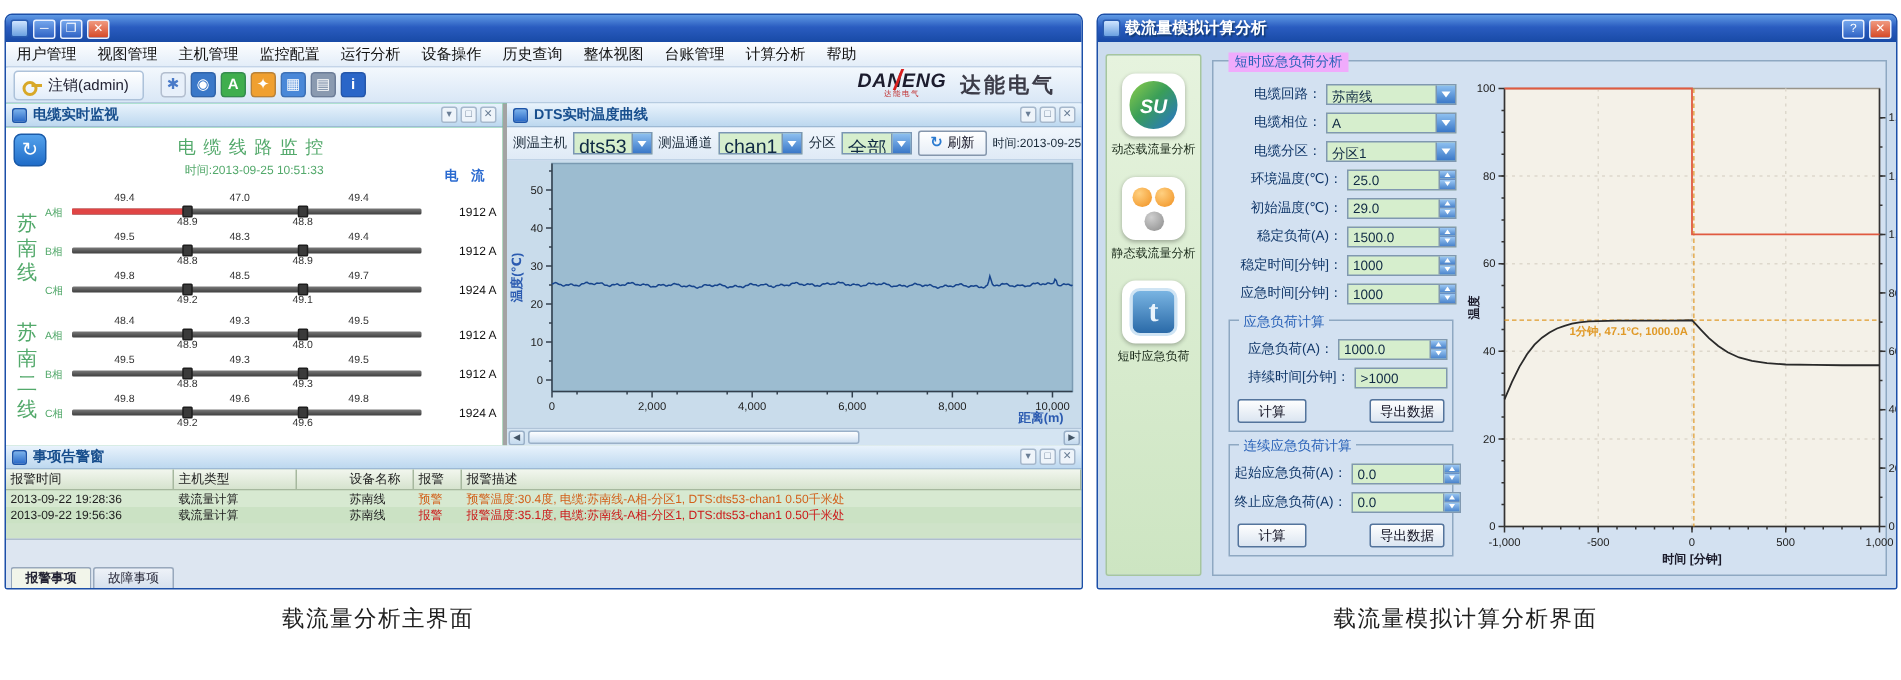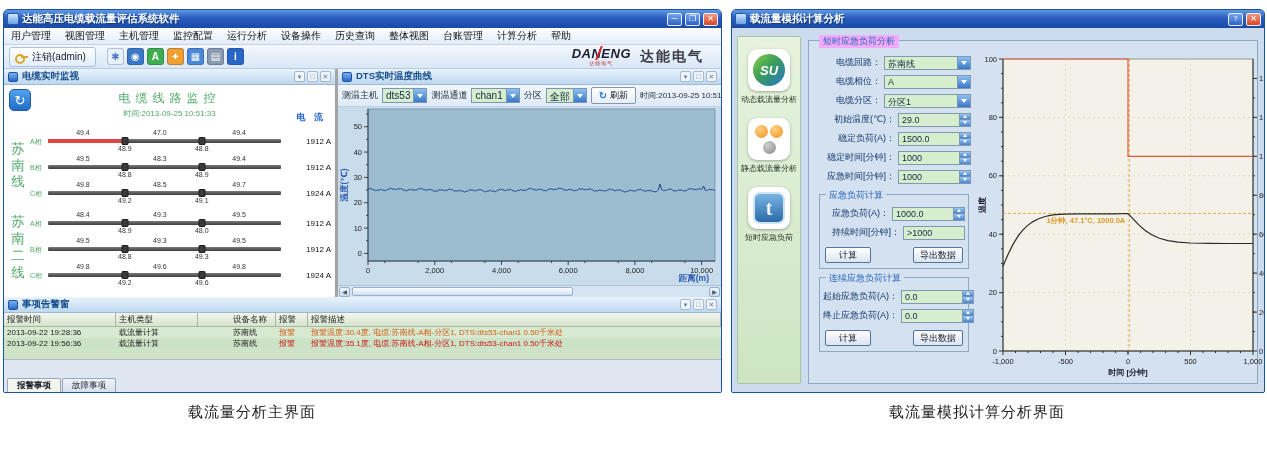--- a/index.html
+++ b/index.html
@@ -56,21 +56,21 @@
   .joint { position:absolute; top:10px; width:7px; height:8px; background:#3a3a3a; border:1px solid #1e1e1e; transform:translateX(-50%); border-radius:1px; }
   .tv { position:absolute; top:2px;  font-size:7px; color:#333; transform:translateX(-50%); white-space:nowrap; }
   .bv { position:absolute; top:18px; font-size:7px; color:#333; transform:translateX(-50%); white-space:nowrap; }
   .current { position:absolute; right:2px; top:10px; font-size:8px; color:#111; white-space:nowrap; }
 
   
   .dts-panel { position:absolute; left:334px; top:59px; right:0; height:228px; display:flex; flex-direction:column; background:#dce9f6; }
   .dts-controls { height:22px; display:flex; align-items:center; gap:4px; padding:0 4px; font-size:9px; color:#1a2a3a; background:linear-gradient(#f0f6fc,#dfeaf6); border-bottom:1px solid #bfd2e6; }
   .ctl-label { white-space:nowrap; }
   .select { display:flex; width:74px; height:15px; border:1px solid #7a96b4; background:#d6eecd; }
-  .select .val { flex:1; font-size:10px; padding:1px 3px; color:#102a44; white-space:nowrap; overflow:hidden; }
+  .select .val { flex:1; font-size:13px; padding:1px 3px; color:#102a44; white-space:nowrap; overflow:hidden; }
   .dd { width:13px; background:linear-gradient(#8ec0f0,#3a78c8); border-left:1px solid #7a96b4; display:flex; align-items:center; justify-content:center; }
   .dd::after { content:''; border:3px solid transparent; border-top:4px solid #fff; margin-top:3px; }
   .refresh-btn { display:flex; align-items:center; gap:3px; height:17px; padding:0 7px; border:1px solid #8596ac; border-radius:2px; background:linear-gradient(#ffffff,#e7eef7); font-size:9px; color:#112; white-space:nowrap; }
   .refresh-glyph { color:#2a7ad0; font-weight:bold; font-size:10px; }
   .dts-time { font-size:8px; white-space:nowrap; }
   .dts-chart { flex:1; position:relative; background:#c9dcEB; overflow:hidden; }
   .dts-hscroll { height:12px; background:#d4e4f2; border-top:1px solid #b0c4d8; display:flex; align-items:center; padding:0 1px; }
   .hs-btn { width:11px; height:10px; background:linear-gradient(#ecf4fc,#c4daee); border:1px solid #9ab0c8; color:#456; font-size:6px; line-height:1; display:flex; align-items:center; justify-content:center; border-radius:2px; }
   .hs-thumb { height:9px; width:58%; margin-left:2px; background:linear-gradient(#fdfeff,#cfe0f2); border:1px solid #9ab0c8; border-radius:2px; }
   .hs-track { flex:1; }
@@ -128,21 +128,20 @@
   .caption { position:absolute; top:403px; font-size:15px; color:#1e1e1e; text-align:center; width:300px; letter-spacing:1px; }
   #caption-left { left:102px; }
   #caption-right { left:827px; }
 </style>
 </head>
 <body>
 
 <div class="window" id="left-window">
   <div class="titlebar">
     <span class="app-icon"></span>
-    <span class="title">达能高压电缆载流量评估系统软件</span>
     <span class="wbtn">─</span>
     <span class="wbtn">❐</span>
     <span class="wbtn close">✕</span>
   </div>
   <div class="menubar" id="lw-menubar">
       <div class="menu-item">用户管理</div>
       <div class="menu-item">视图管理</div>
       <div class="menu-item">主机管理</div>
       <div class="menu-item">监控配置</div>
       <div class="menu-item">运行分析</div>
@@ -476,20 +475,30 @@
             <span class="f-ctl wide">
               <span class="val">A</span>
               <span class="dd"></span>
             </span>
           </div>
           <div class="f-row">
             <span class="f-label">电缆分区：</span>
             <span class="f-ctl wide">
               <span class="val">分区1</span>
               <span class="dd"></span>
+            </span>
+          </div>
+          <div class="f-row">
+            <span class="f-label">环境温度(℃)：</span>
+            <span class="f-ctl">
+              <span class="val">25.0</span>
+              <span class="spin">
+                <i class="up"></i>
+                <i class="dn"></i>
+              </span>
             </span>
           </div>
           <div class="f-row">
             <span class="f-label">初始温度(℃)：</span>
             <span class="f-ctl">
               <span class="val">29.0</span>
               <span class="spin">
                 <i class="up"></i>
                 <i class="dn"></i>
               </span>

